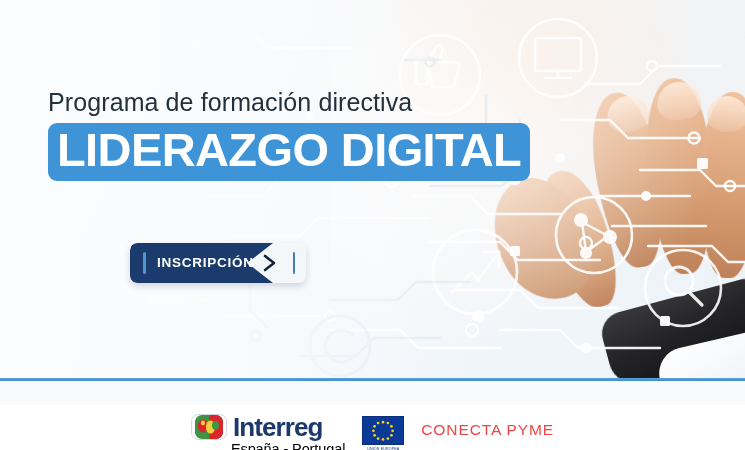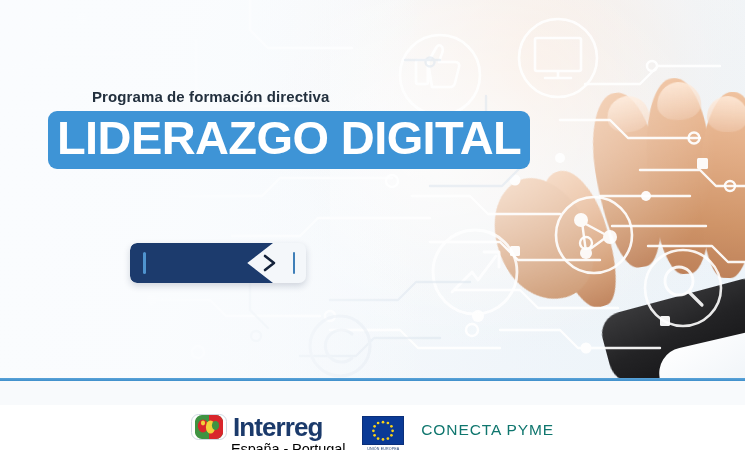--- a/index.html
+++ b/index.html
@@ -97,26 +97,25 @@
   }
 
   
   .circuit { position: absolute; left: 0; top: 0; width: 745px; height: 380px; }
   .circuit-faint { opacity: .55; }
 
   
   .headline-wrap { position: absolute; left: 48px; top: 88px; }
 
   .kicker {
-    font-size: 15px;
-    font-weight: 700;
+    font-size: 25px;
+    font-weight: 400;
     color: #23303e;
     letter-spacing: .1px;
     white-space: nowrap;
-    margin-left: 44px;
   }
 
   .title-band {
     display: inline-block;
     margin-top: 6px;
     background: #3e94d6;
     border-radius: 9px;
     padding: 2px 9px 6px 9px;
   }
   .title-band .title-text {
@@ -210,21 +209,21 @@
     position: relative; border: 1px solid #0a2f7a;
   }
   .eu-fine {
     font-size: 3.6px; color: #16386d; line-height: 4.6px;
     margin-top: 2px; text-align: center; letter-spacing: .15px;
   }
 
   
   .conecta { display: flex; align-items: center; gap: 5px; margin-top: 7px; }
   .conecta-word {
-    font-size: 15.5px; color: #0f766e; letter-spacing: .9px;
+    font-size: 15.5px; color: #ef4444; letter-spacing: .9px;
     font-weight: 400; white-space: nowrap;
   }
   .conecta-badge { position: relative; width: 46px; height: 33px; }
 </style>
 </head>
 <body>
 
 <div id="banner">
 
   <div class="hero">
@@ -355,20 +354,21 @@
     <div class="headline-wrap">
       <div class="kicker">Programa de formación directiva</div>
       <div class="title-band">
         <span class="title-text">LIDERAZGO DIGITAL</span>
       </div>
     </div>
 
     <div class="cta">
       <div class="cta-navy"></div>
       <div class="cta-bar-left"></div>
+      <span class="cta-label">INSCRIPCIÓN</span>
       <svg class="cta-chevron" viewBox="0 0 17 18">
         <path d="M4 2 L13 9 L4 16" fill="none" stroke="#14223a" stroke-width="2.6" stroke-linecap="round" stroke-linejoin="round"></path>
       </svg>
       <div class="cta-bar-right"></div>
     </div>
   </div>
 
   <div class="divider"></div>
 
   <div class="footer">

